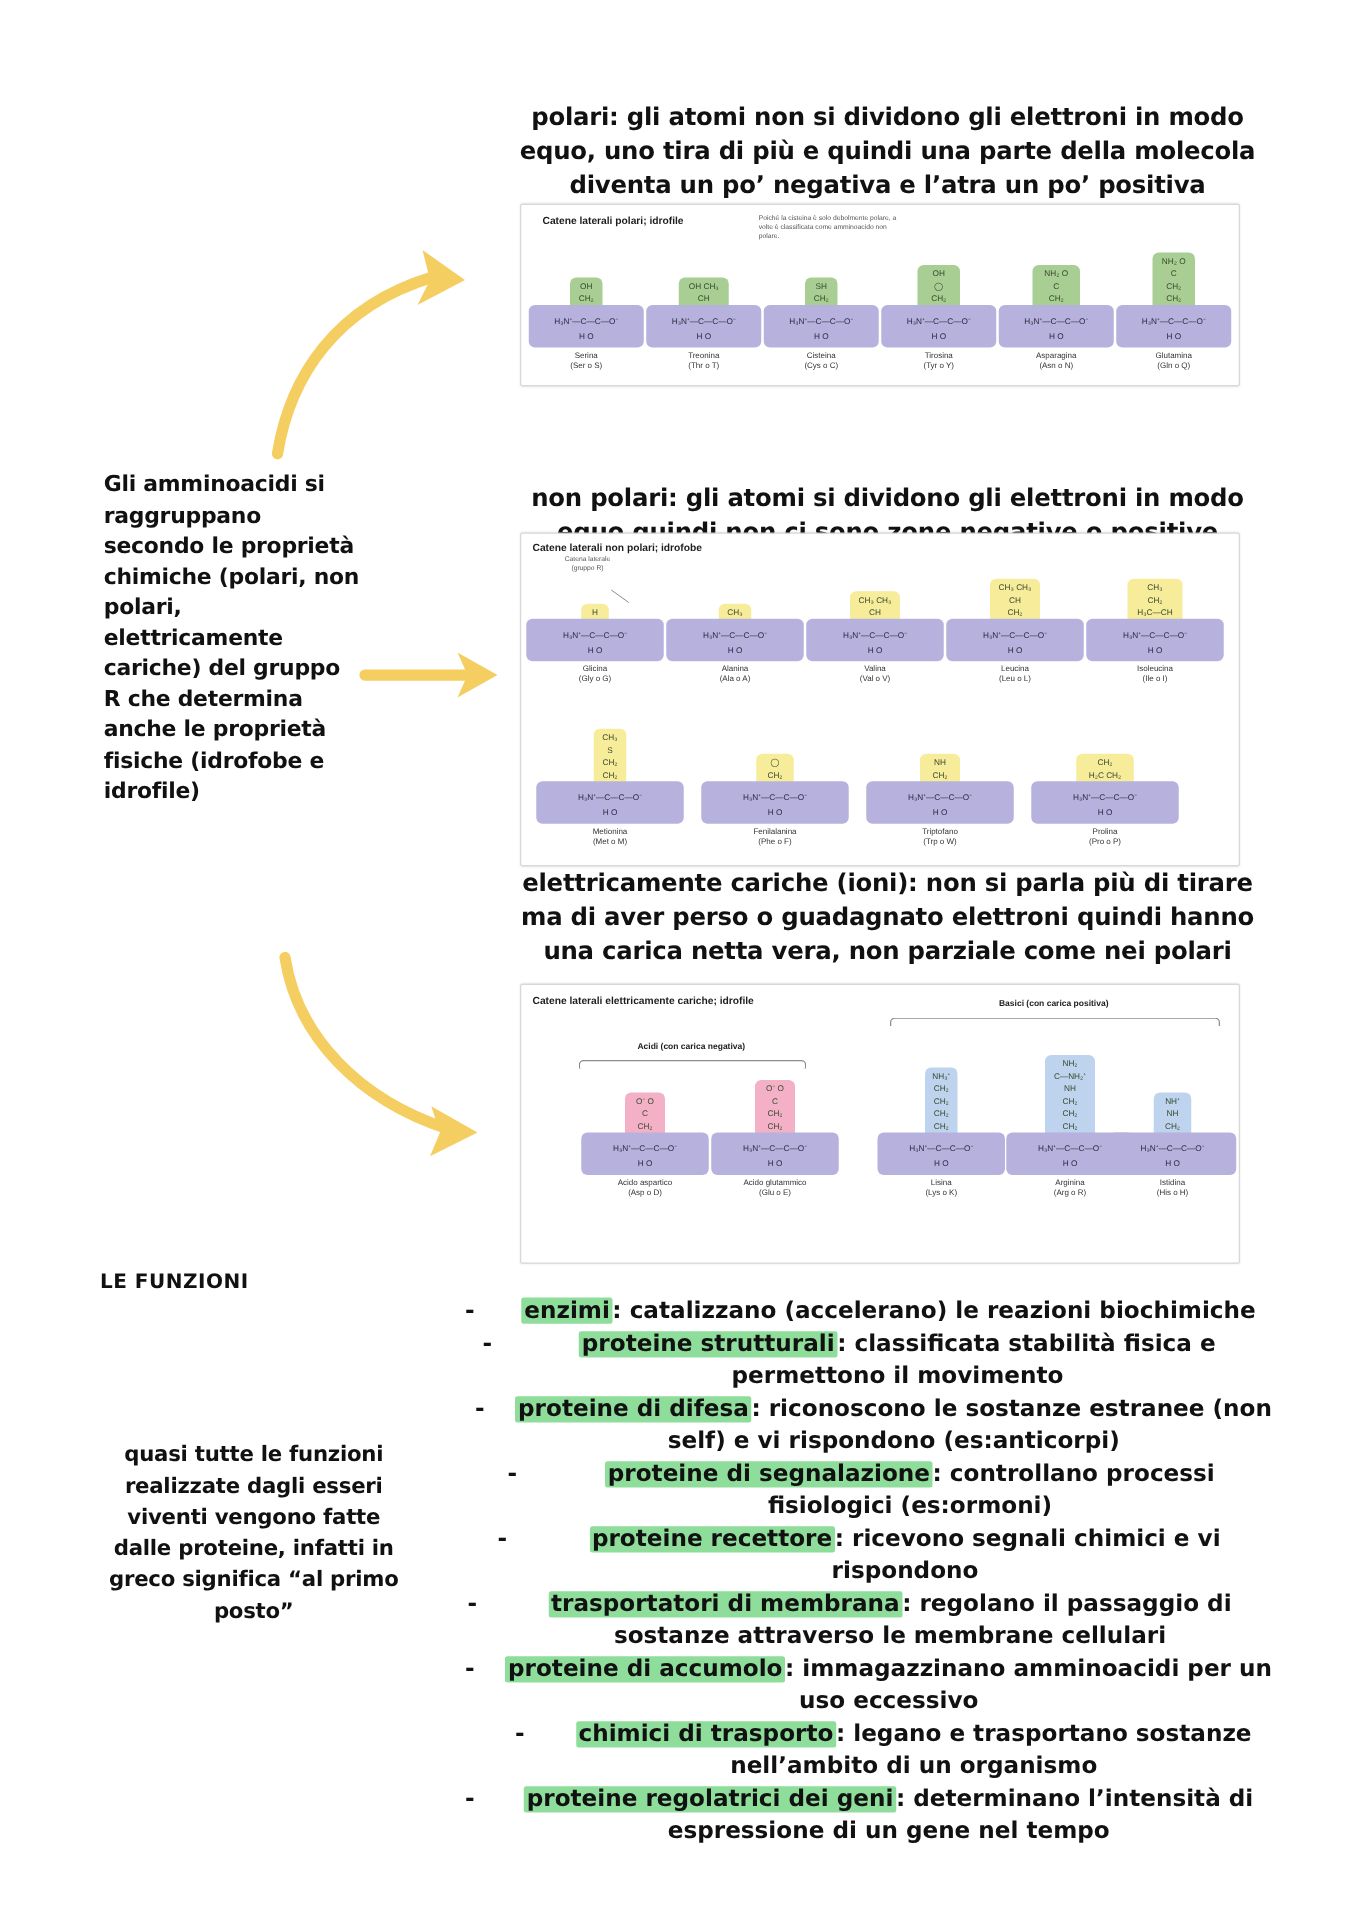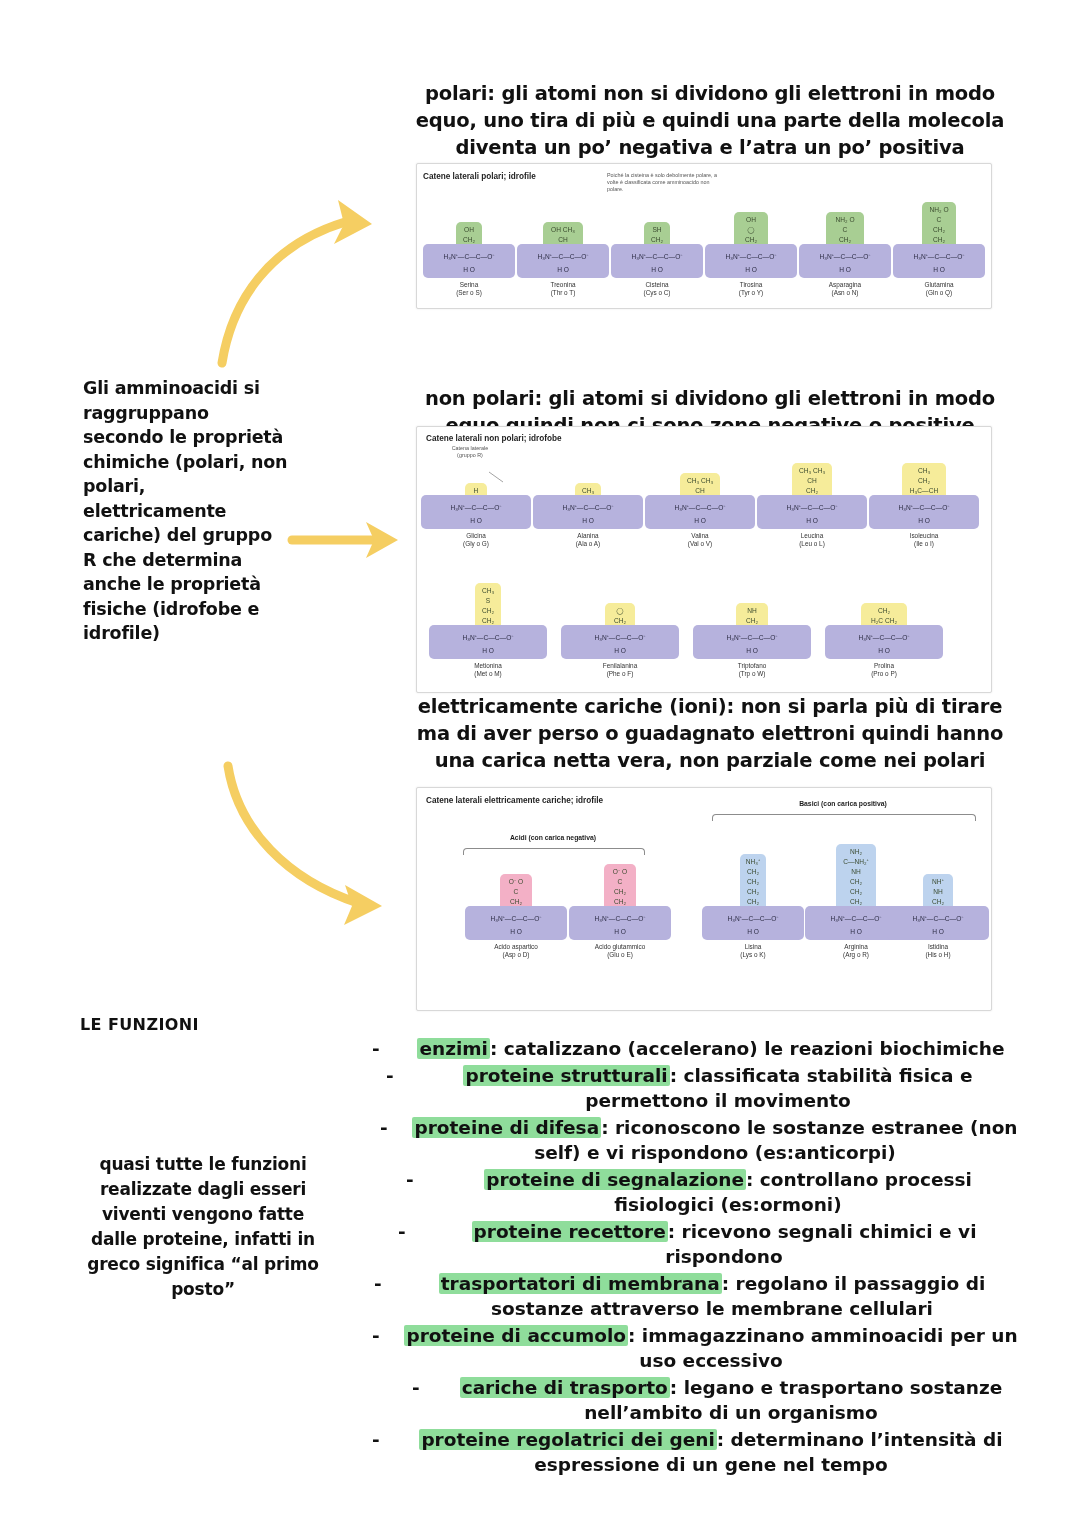--- a/index.html
+++ b/index.html
@@ -138,21 +138,21 @@
 
   <div id="funzioni-title" class="note">LE FUNZIONI</div>
 
   <div id="left-blurb2" class="note">quasi tutte le funzioni realizzate dagli esseri viventi vengono fatte dalle proteine, infatti in greco significa “al primo posto”</div>
 
   <div id="head-polari" class="fig-heading note">polari: gli atomi non si dividono gli elettroni in modo equo, uno tira di più e quindi una parte della molecola diventa un po’ negativa e l’atra un po’ positiva</div>
   <div id="head-nonpolari" class="fig-heading note">non polari: gli atomi si dividono gli elettroni in modo equo quindi non ci sono zone negative o positive</div>
   <div id="head-cariche" class="fig-heading note">elettricamente cariche (ioni): non si parla più di tirare ma di aver perso o guadagnato elettroni quindi hanno una carica netta vera, non parziale come nei polari</div>
 
   <div id="fig-polari" class="figure">
-    <div class="fig-title" style="left:6px;top:8px;">Catene laterali polari; idrofile</div>
+    <div class="fig-title" style="left:17px;top:8px;">Catene laterali polari; idrofile</div>
     <div class="fig-note" style="left:190px;top:8px;">Poiché la cisteina è solo debolmente polare, a volte è classificata come amminoacido non polare.</div>
     <div id="polari-items">
         <div class="aa" style="left: 6px; top: 0px; width: 92px; height: 1px;">
           <div class="rgroup g-green" style="top: 58px; width: 26px; height: 26px;">
             <div>OH</div>
             <div>CH₂</div>
           </div>
           <div class="core" style="top: 80px; height: 34px;">
             <div class="corerow" style="top: 8px;">H₃N⁺—C—C—O⁻</div>
             <div class="corerow" style="top: 22px;">H    O</div>
@@ -478,17 +478,17 @@
   </div>
 
   <div id="bullets">
       <div class="bullet" style="padding-left: 28px;"><span class="dash" style="left: 0px;">-</span><span class="hl">enzimi</span><span>: catalizzano (accelerano) le reazioni biochimiche</span></div>
       <div class="bullet" style="padding-left: 42px;"><span class="dash" style="left: 14px;">-</span><span class="hl">proteine strutturali</span><span>: classificata stabilità fisica e permettono il movimento</span></div>
       <div class="bullet" style="padding-left: 36px;"><span class="dash" style="left: 8px;">-</span><span class="hl">proteine di difesa</span><span>: riconoscono le sostanze estranee (non self) e vi rispondono (es:anticorpi)</span></div>
       <div class="bullet" style="padding-left: 62px;"><span class="dash" style="left: 34px;">-</span><span class="hl">proteine di segnalazione</span><span>: controllano processi fisiologici (es:ormoni)</span></div>
       <div class="bullet" style="padding-left: 54px;"><span class="dash" style="left: 26px;">-</span><span class="hl">proteine recettore</span><span>: ricevono segnali chimici e vi rispondono</span></div>
       <div class="bullet" style="padding-left: 30px;"><span class="dash" style="left: 2px;">-</span><span class="hl">trasportatori di membrana</span><span>: regolano il passaggio di sostanze attraverso le membrane cellulari</span></div>
       <div class="bullet" style="padding-left: 28px;"><span class="dash" style="left: 0px;">-</span><span class="hl">proteine di accumolo</span><span>: immagazzinano amminoacidi per un uso eccessivo</span></div>
-      <div class="bullet" style="padding-left: 68px;"><span class="dash" style="left: 40px;">-</span><span class="hl">cariche di trasporto</span><span>: legano e trasportano sostanze nell’ambito di un organismo</span></div>
+      <div class="bullet" style="padding-left: 68px;"><span class="dash" style="left: 40px;">-</span><span class="hl">chimici di trasporto</span><span>: legano e trasportano sostanze nell’ambito di un organismo</span></div>
       <div class="bullet" style="padding-left: 28px;"><span class="dash" style="left: 0px;">-</span><span class="hl">proteine regolatrici dei geni</span><span>: determinano l’intensità di espressione di un gene nel tempo</span></div>
     </div>
 
 </div>
 
 </body></html>

